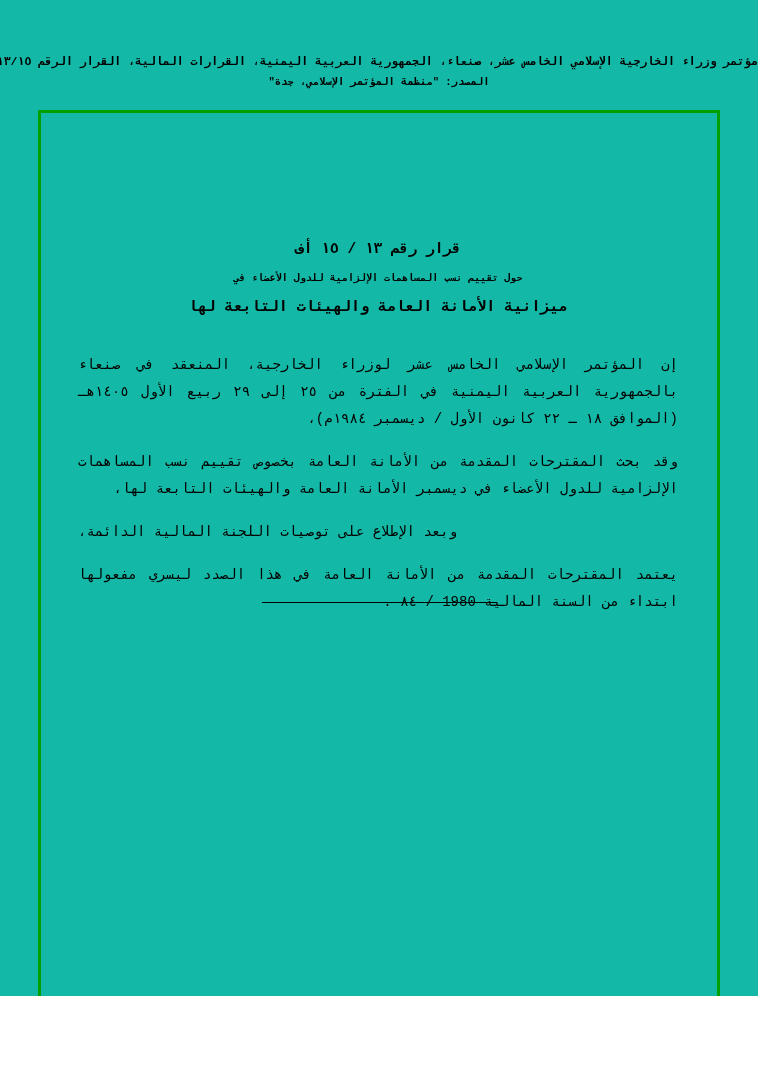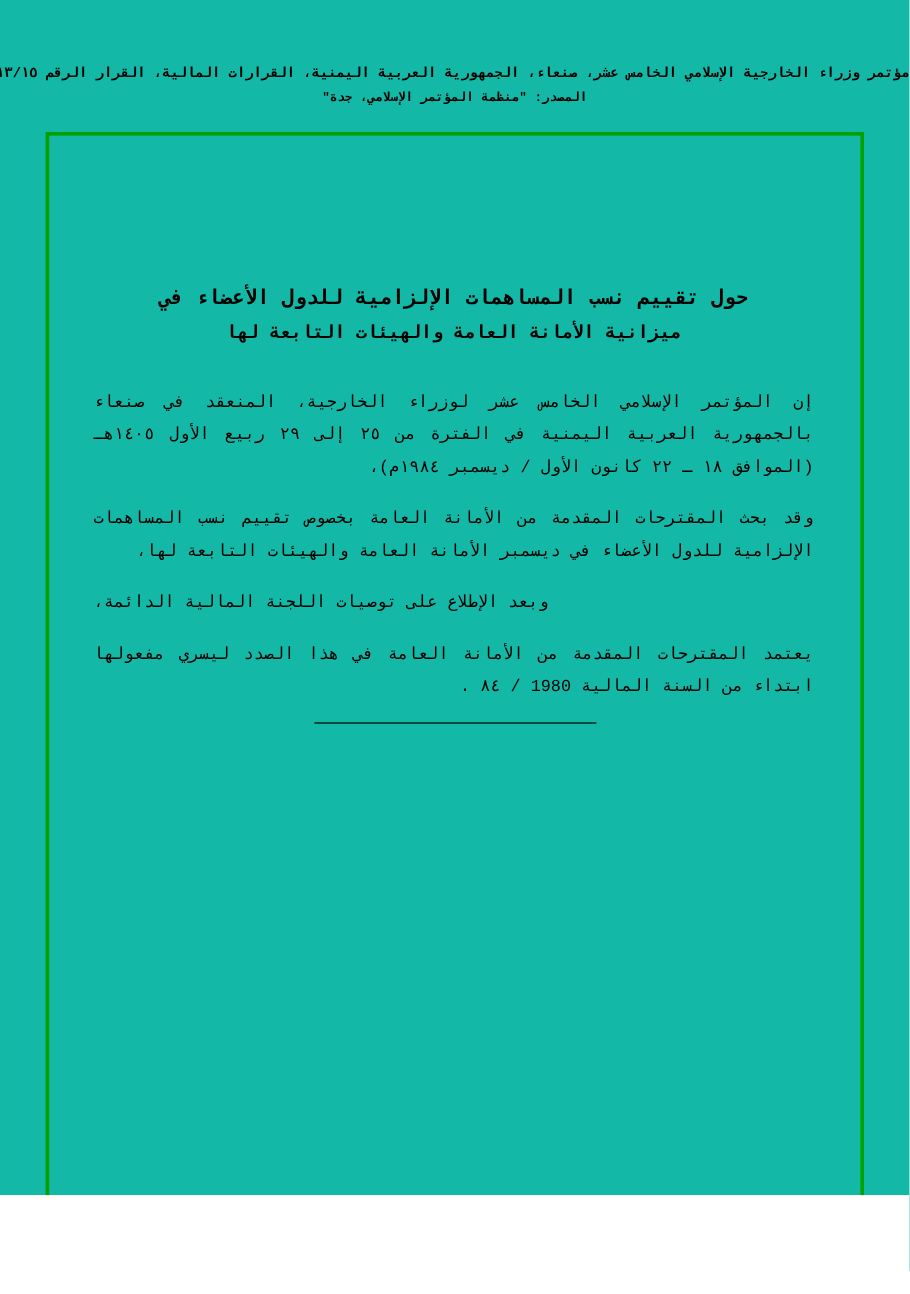--- a/index.html
+++ b/index.html
@@ -68,21 +68,21 @@
     text-align: center;
     margin-bottom: 30px;
   }
   .title-line {
     font-size: 15px;
     font-weight: bold;
     line-height: 29px;
     white-space: nowrap;
   }
   .title-line.t1 { font-size: 14.5px; }
-  .title-line.t2 { font-size: 17px; }
+  .title-line.t2 { font-size: 10px; }
   .title-line.t3 { font-size: 15px; }
 
   .para {
     font-size: 14px;
     line-height: 27px;
     margin-bottom: 16px;
     text-align: justify;
     text-justify: inter-word;
   }
   .para.single {
@@ -106,20 +106,21 @@
   <div class="header">
     <div class="header-line-1">مؤتمر وزراء الخارجية الإسلامي الخامس عشر، صنعاء، الجمهورية العربية اليمنية، القرارات المالية، القرار الرقم ١٣/١٥- أف</div>
     <div class="header-line-2">المصدر:  "منظمة المؤتمر الإسلامي، جدة"</div>
   </div>
 
   <div class="frame"></div>
 
   <div class="content">
 
     <div class="title-block">
+      <div class="title-line t1">قرار رقم ١٣ / ١٥ أف</div>
       <div class="title-line t2">حول تقييم نسب المساهمات الإلزامية للدول الأعضاء في</div>
       <div class="title-line t3">ميزانية الأمانة العامة والهيئات التابعة لها</div>
     </div>
 
     <p class="para">إن المؤتمر الإسلامي الخامس عشر لوزراء الخارجية، المنعقد في صنعاء بالجمهورية العربية اليمنية في الفترة من ٢٥ إلى ٢٩ ربيع الأول ١٤٠٥هـ (الموافق ١٨ ـ ٢٢ كانون الأول / ديسمبر ١٩٨٤م)،</p>
     <p class="para">وقد بحث المقترحات المقدمة من الأمانة العامة بخصوص تقييم نسب المساهمات الإلزامية للدول الأعضاء في ديسمبر الأمانة العامة والهيئات التابعة لها،</p>
     <p class="para single">وبعد الإطلاع على توصيات اللجنة المالية الدائمة،</p>
     <p class="para">يعتمد المقترحات المقدمة من الأمانة العامة في هذا الصدد ليسري مفعولها ابتداء من السنة المالية 1980 / ٨٤ .</p>
 
   </div>

